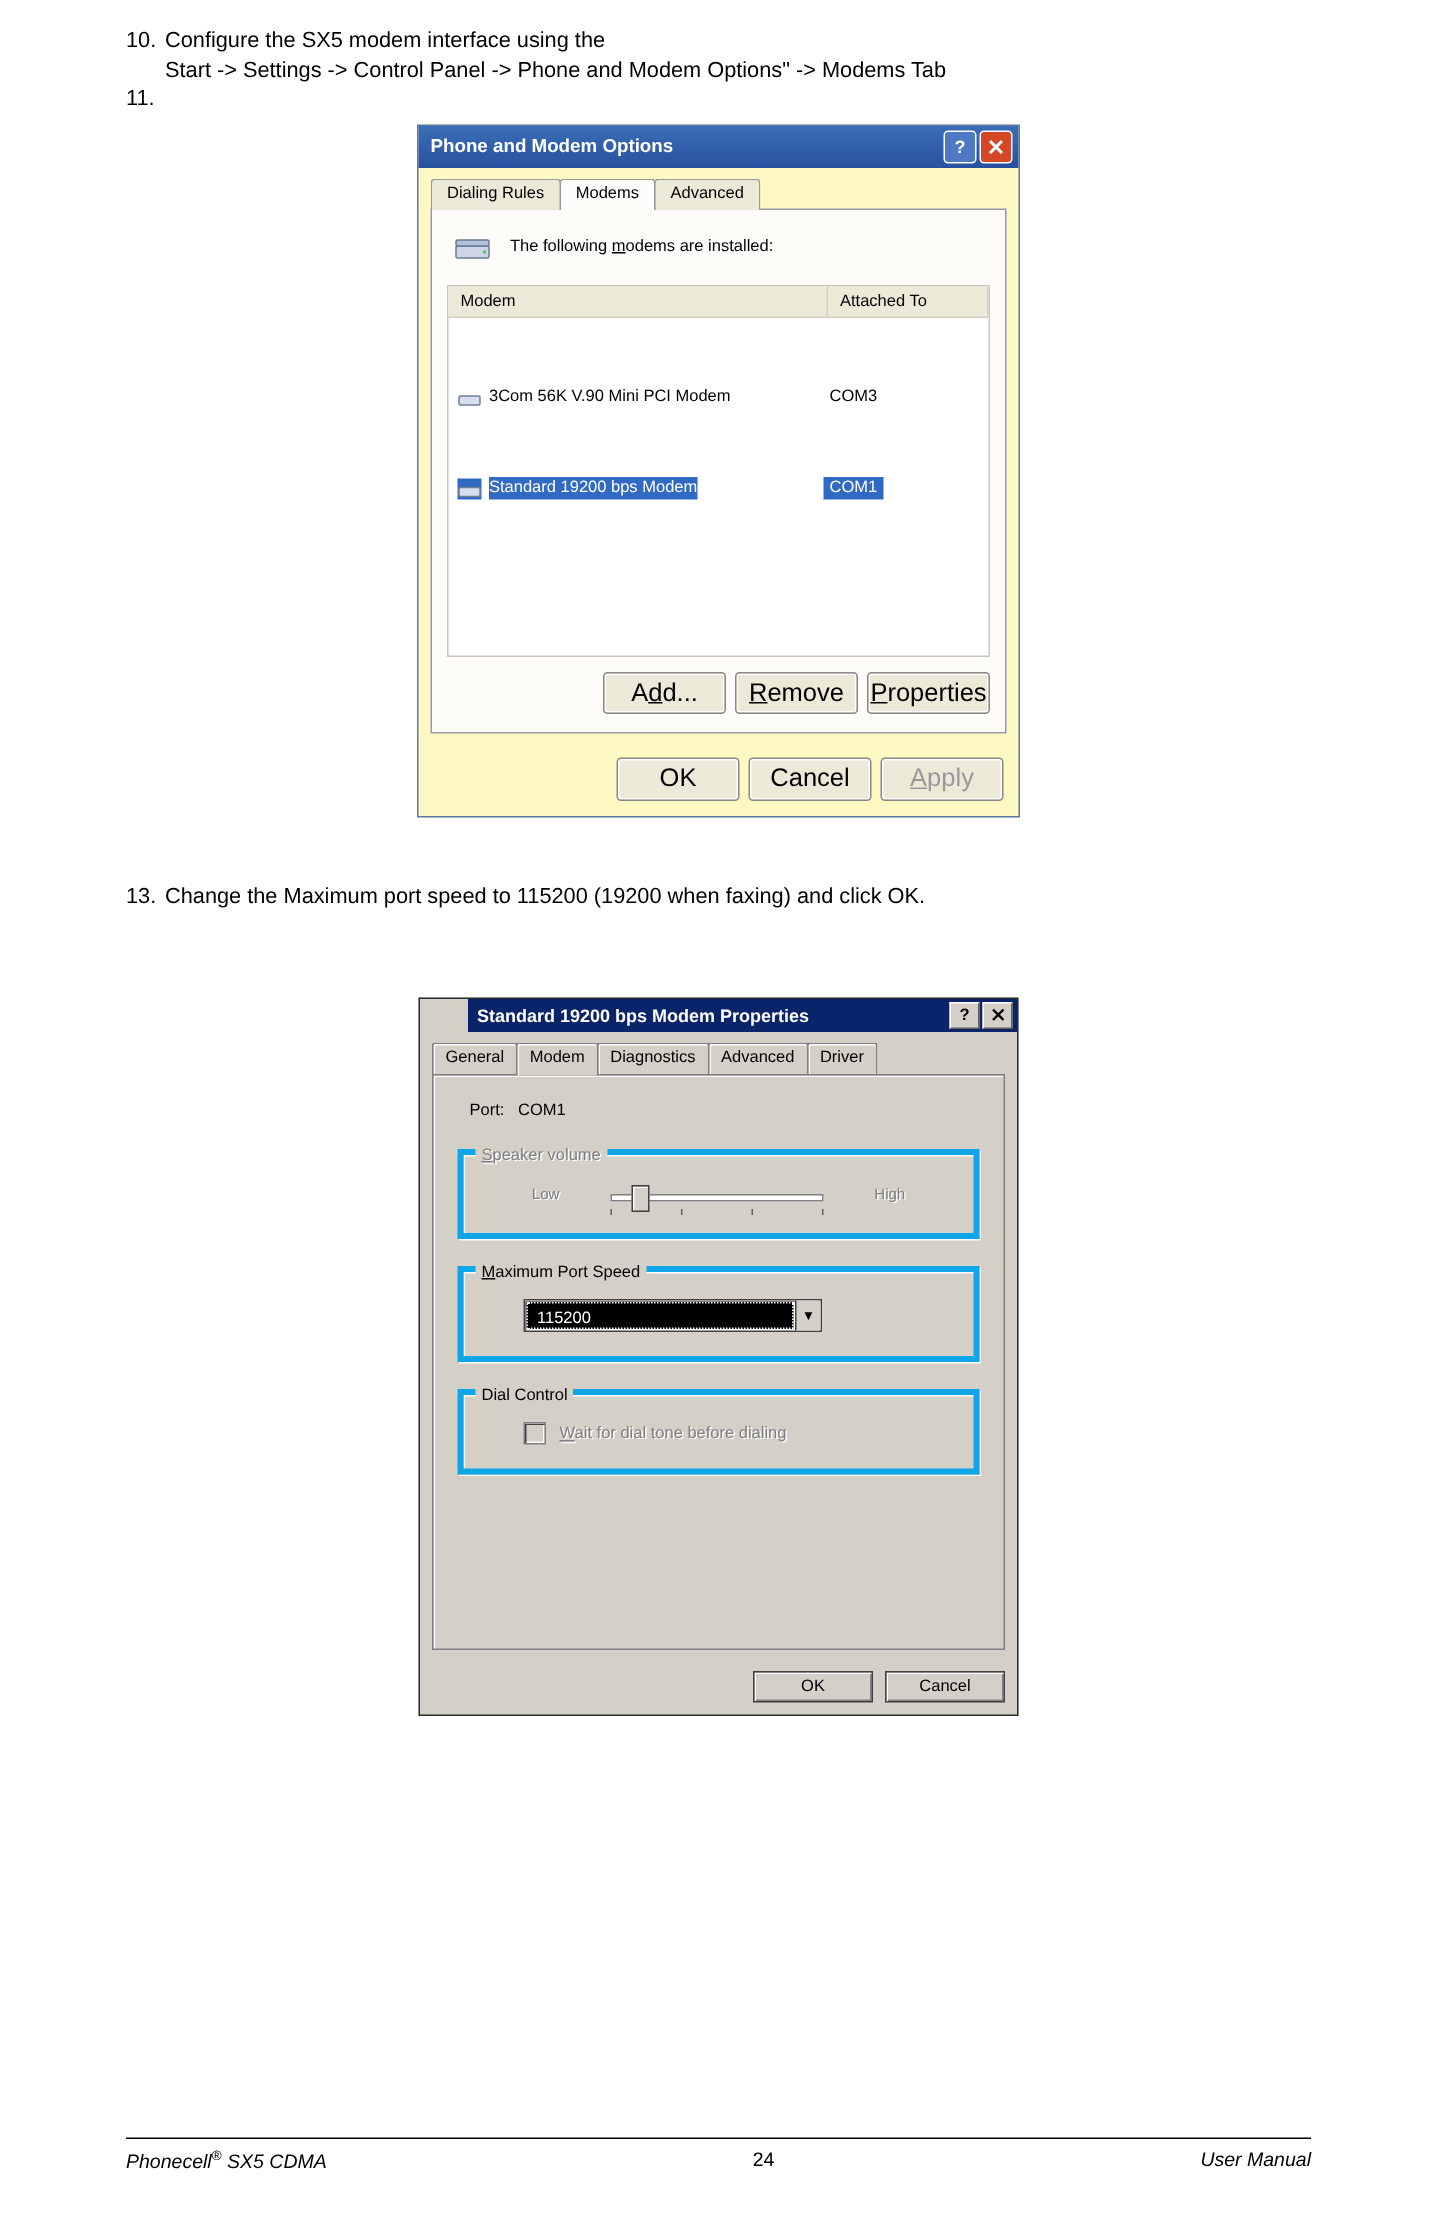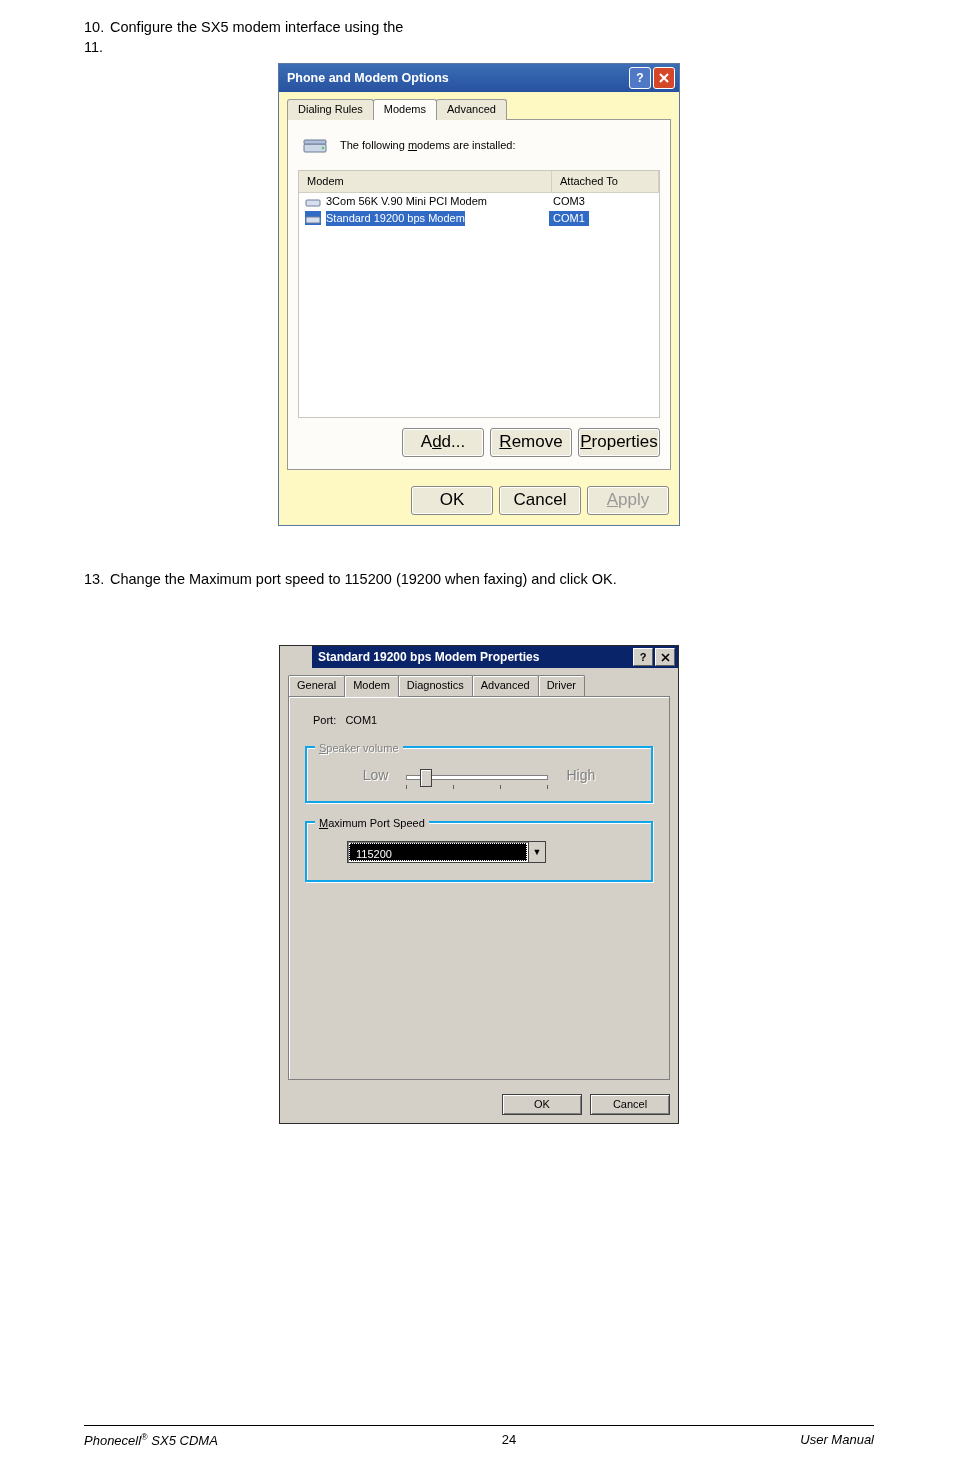--- a/index.html
+++ b/index.html
@@ -122,20 +122,21 @@
   .ml-head div {
     padding: 3px 8px;
     border-right: 1px solid #d3d0c3;
   }
   .ml-c1 { width: 236px; }
   .ml-c2 { flex: 1; }
   .ml-row {
     display: flex;
     align-items: center;
     padding: 1px 0 1px 0;
+    margin-top: 44px;
   }
   .ml-row.sel .ml-cell.c1 span,
   .ml-row.sel .ml-cell.c2 {
     background: #316ac5;
     color: #fff;
   }
   .ml-cell {
     display: flex;
     align-items: center;
     gap: 5px;
@@ -229,21 +230,21 @@
     padding: 16px 16px 16px 16px;
     height: 350px;
     position: relative;
   }
   .port-line {
     font-size: 11px;
     margin-bottom: 18px;
     padding-left: 8px;
   }
   .groupbox {
-    border: 2px solid #0ea5e9;
+    border: 4px solid #0ea5e9;
     box-shadow: 1px 1px 0 #fff inset, 1px 1px 0 #fff;
     border-radius: 0;
     padding: 18px 14px 16px 14px;
     margin-bottom: 18px;
     position: relative;
   }
   .groupbox .legend {
     position: absolute;
     top: -7px;
     left: 8px;
@@ -252,24 +253,24 @@
     font-size: 11px;
   }
   .groupbox.disabled .legend,
   .groupbox.disabled .lbl,
   .chk-label.disabled {
     color: #808080;
     text-shadow: 1px 1px 0 #fff;
   }
   .slider-row {
     display: flex;
-    align-items: flex-end;
+    align-items: center;
     justify-content: center;
-    gap: 14px;
-    font-size: 14px;
+    gap: 30px;
+    font-size: 10px;
   }
   .slider {
     width: 150px;
     height: 18px;
     position: relative;
   }
   .slider .track {
     position: absolute;
     left: 4px; right: 4px; top: 8px;
     height: 3px;
@@ -363,20 +364,21 @@
 </style>
 </head>
 <body>
 
 <div class="page-content">
 
   <div class="inst-row">
     <div class="inst-num">10.</div>
     <div>
       <div>Configure the SX5 modem interface using the</div>
+      <div>Start -&gt; Settings -&gt; Control Panel -&gt; Phone and Modem Options" -&gt; Modems Tab</div>
     </div>
   </div>
   <div class="inst-row">
     <div class="inst-num">11.</div>
   </div>
 
   <div class="figure-center">
 
     <div class="dlg1">
       <div class="titlebar">
@@ -523,20 +525,29 @@
               <span class="und">M</span><span>aximum Port Speed</span>
             </div>
             <div style="padding-left:26px">
               <div class="combo">
                 <div class="ctext">115200</div>
                 <div class="cbtn">▼</div>
               </div>
             </div>
           </div>
 
+          <div class="groupbox">
+            <div class="legend">Dial Control</div>
+            <div style="padding-left:26px; font-size:11px">
+              <span class="chk"></span>
+              <span class="chk-label disabled">
+                <span class="und">W</span><span>ait for dial tone before dialing</span>
+              </span>
+            </div>
+          </div>
         </div>
       </div>
       <div class="bottom-row2">
         <div class="win-btn2">OK</div>
         <div class="win-btn2">Cancel</div>
       </div>
     </div>
   </div>
 
 </div>

